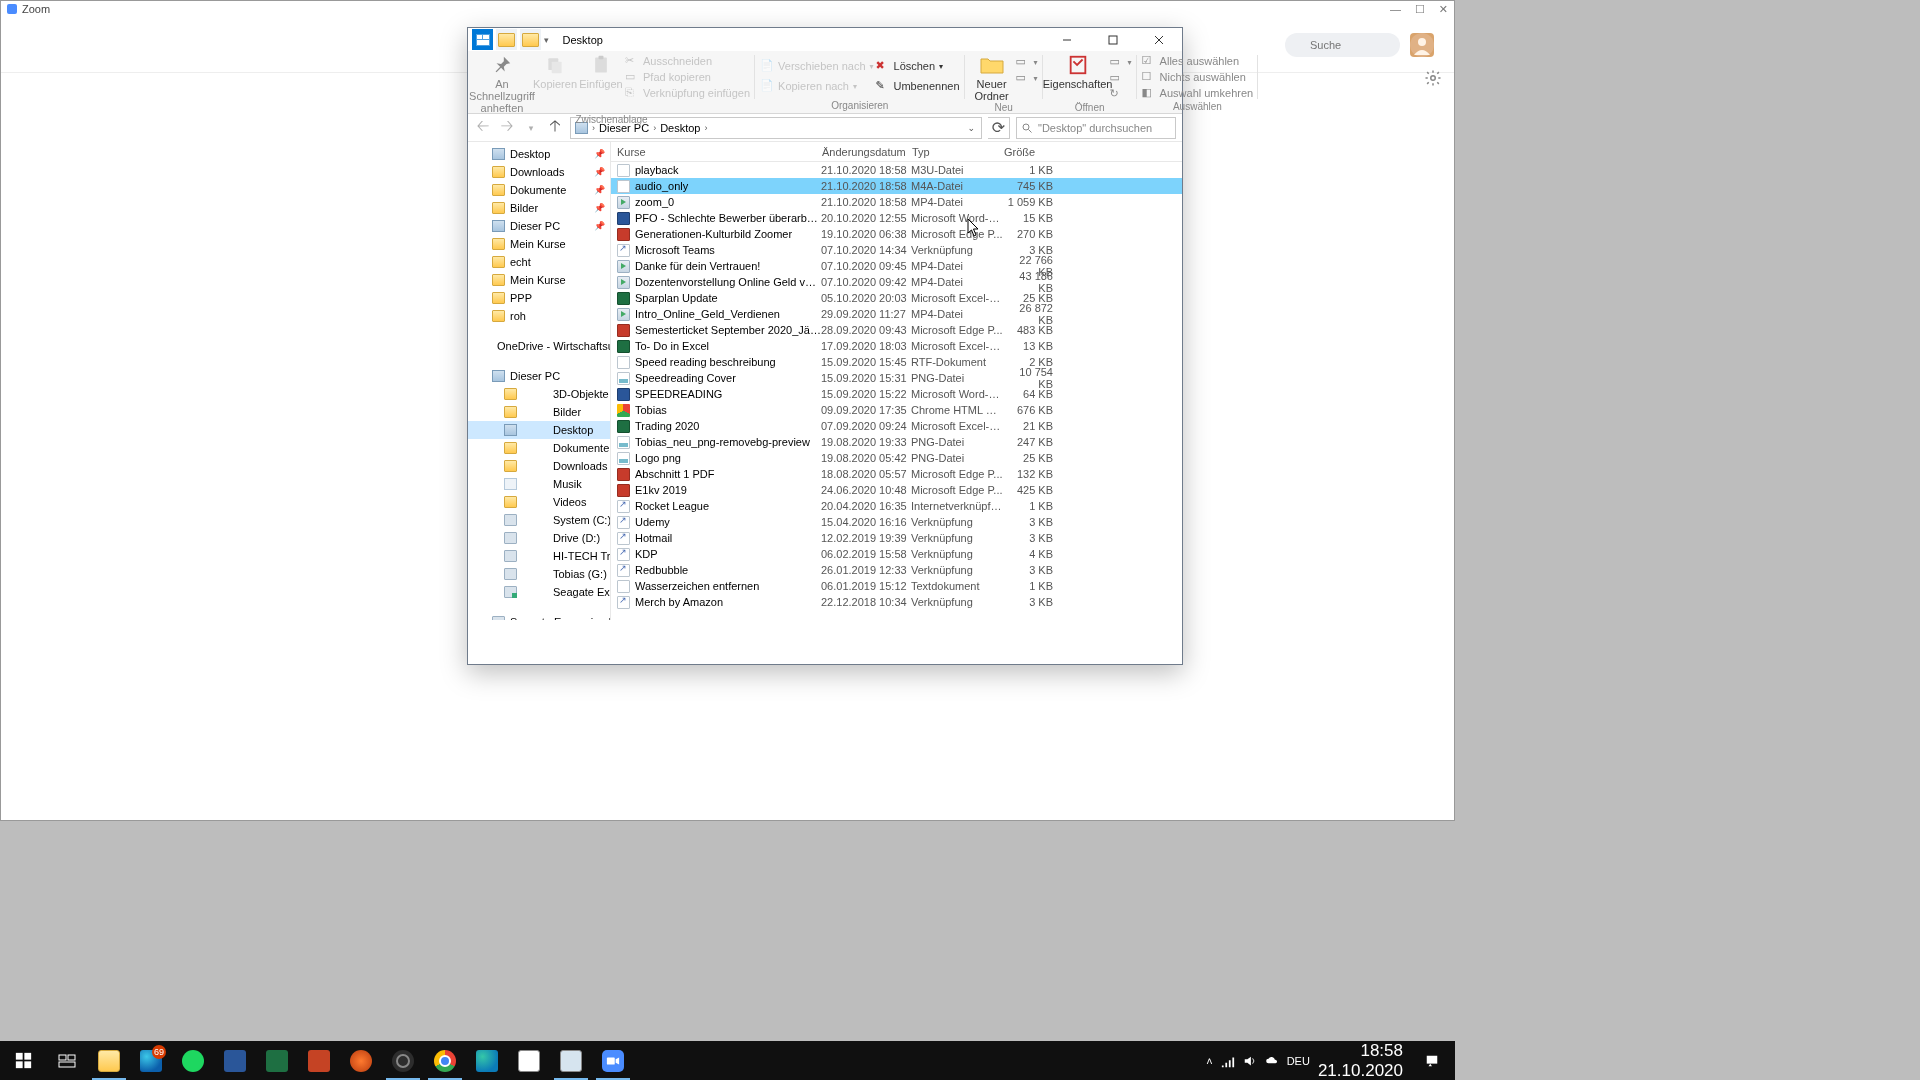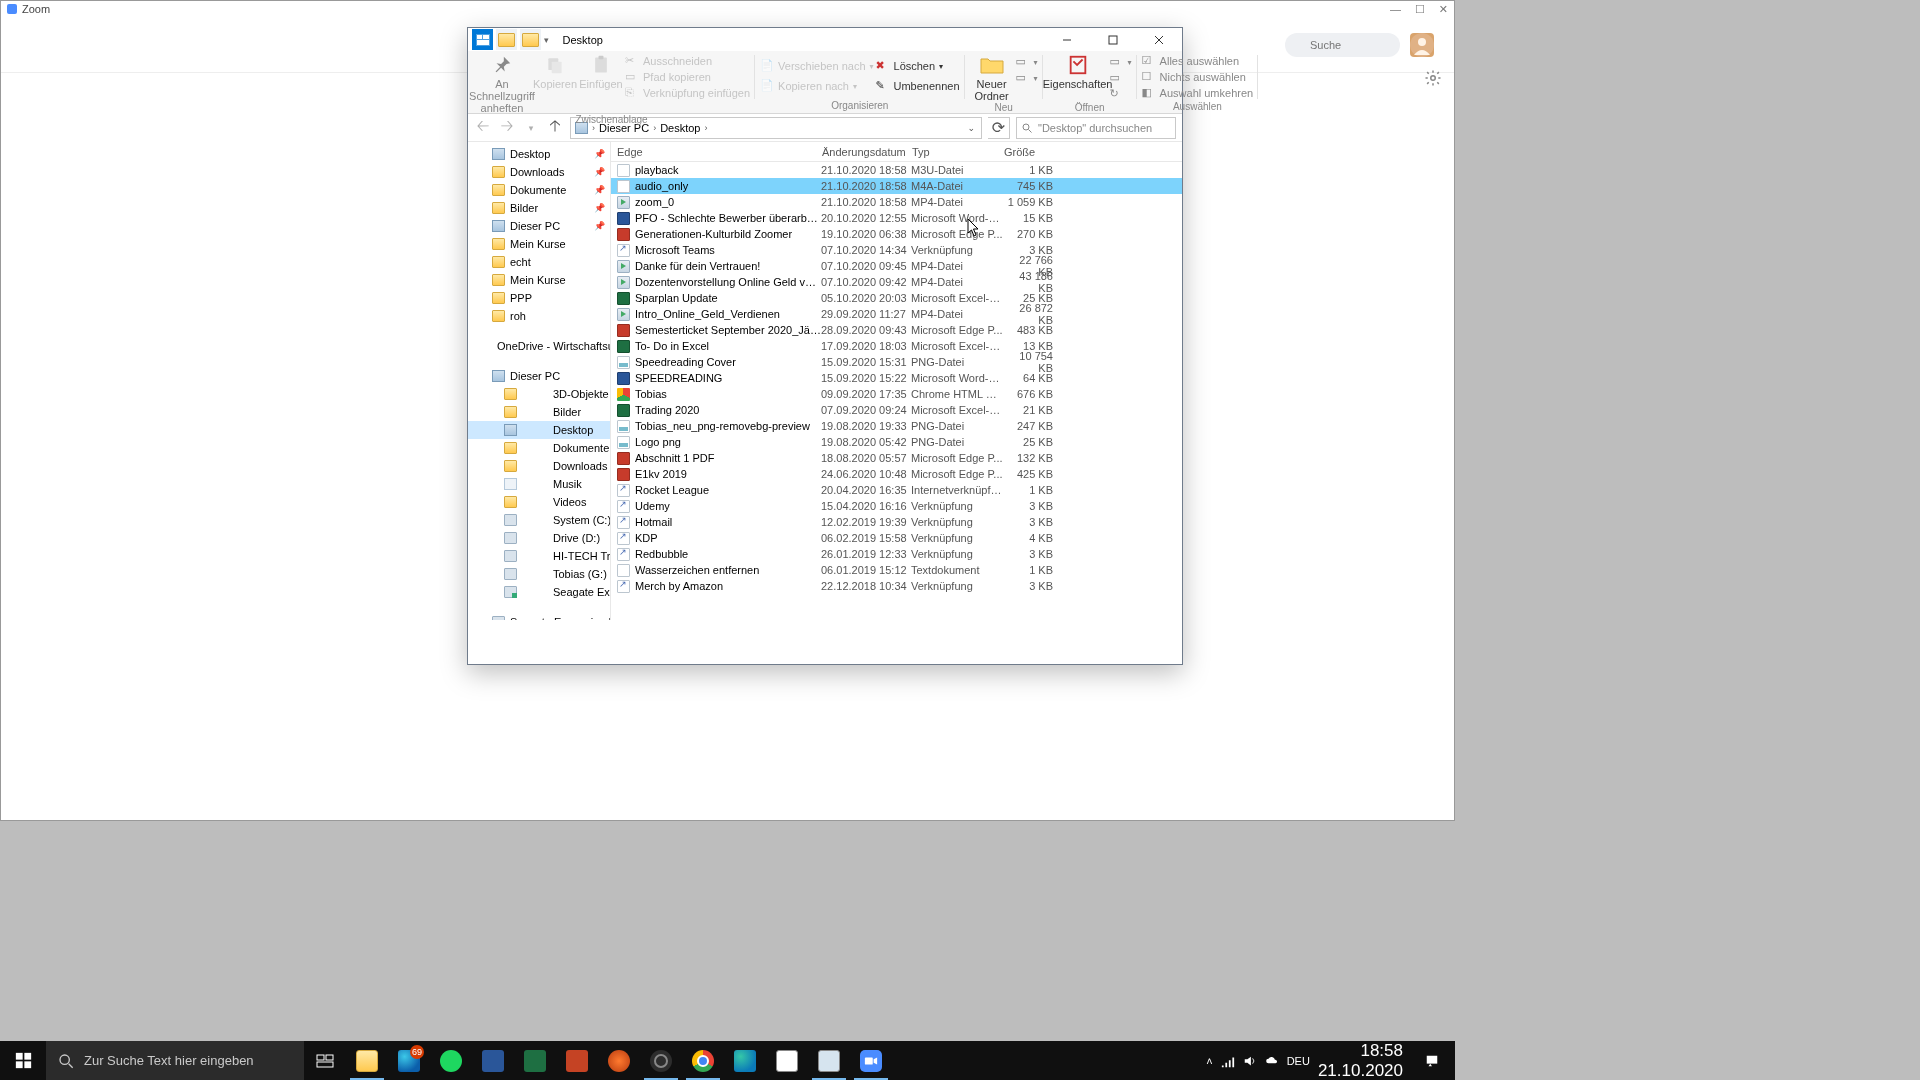--- a/index.html
+++ b/index.html
@@ -489,21 +489,21 @@
           <span>Seagate Expansion Driv</span>
         </div>
         <div class="spacer"></div>
         <div class="item">
           <span class="ico12 drive12 ext"></span>
           <span>Seagate Expansion Drive</span>
         </div>
       </div>
     <div class="files">
       <div class="fhead">
-        <div class="c-name">Edge</div>
+        <div class="c-name">Kurse</div>
         <div class="c-date">Änderungsdatum</div>
         <div class="c-type">Typ</div>
         <div class="c-size">Größe</div>
       </div>
       <div class="flist" id="flist">
           <div class="frow ">
       <span class="fi fi-gen"></span>
       <span class="n">playback</span>
       <span class="d">21.10.2020 18:58</span>
       <span class="t">M3U-Datei</span>
@@ -578,20 +578,27 @@
       <span class="d">28.09.2020 09:43</span>
       <span class="t">Microsoft Edge P...</span>
       <span class="s">483 KB</span>
     </div>
           <div class="frow ">
       <span class="fi fi-xls"></span>
       <span class="n">To- Do in Excel</span>
       <span class="d">17.09.2020 18:03</span>
       <span class="t">Microsoft Excel-A...</span>
       <span class="s">13 KB</span>
+    </div>
+          <div class="frow ">
+      <span class="fi fi-txt"></span>
+      <span class="n">Speed reading beschreibung</span>
+      <span class="d">15.09.2020 15:45</span>
+      <span class="t">RTF-Dokument</span>
+      <span class="s">2 KB</span>
     </div>
           <div class="frow ">
       <span class="fi fi-img"></span>
       <span class="n">Speedreading Cover</span>
       <span class="d">15.09.2020 15:31</span>
       <span class="t">PNG-Datei</span>
       <span class="s">10 754 KB</span>
     </div>
           <div class="frow ">
       <span class="fi fi-word"></span>
@@ -702,27 +709,20 @@
   </svg>
 
 <div class="taskbar">
   <div class="tb-start">
     <svg viewBox="0 0 20 20" fill="#fff">
         <rect x="1" y="1" width="8" height="8"></rect>
         <rect x="11" y="1" width="8" height="8"></rect>
         <rect x="1" y="11" width="8" height="8"></rect>
         <rect x="11" y="11" width="8" height="8"></rect>
       </svg>
-  </div>
-  <div class="tb-search">
-    <svg width="16" height="16" viewBox="0 0 24 24" fill="none" stroke="#c9c9c9" stroke-width="2">
-        <circle cx="10" cy="10" r="7"></circle>
-        <line x1="16" y1="16" x2="22" y2="22"></line>
-      </svg>
-    <span>Zur Suche Text hier eingeben</span>
   </div>
   <div class="tb-item">
       <svg width="20" height="16" viewBox="0 0 20 16" fill="none" stroke="#fff">
         <rect x="2" y="2" width="7" height="5"></rect>
         <rect x="11" y="2" width="7" height="5"></rect>
         <rect x="2" y="9" width="16" height="5"></rect>
       </svg>
     </div>
   <div class="tb-item active">
       <span class="tb-ico" style="background:linear-gradient(#ffe9a6,#ffc94f); border:1px solid #d6a93e"></span>

